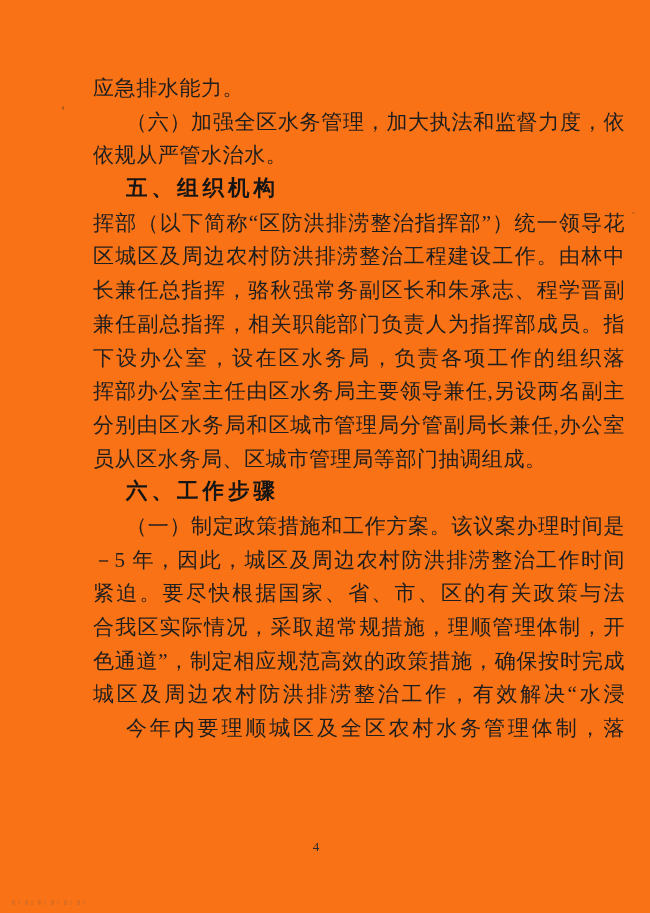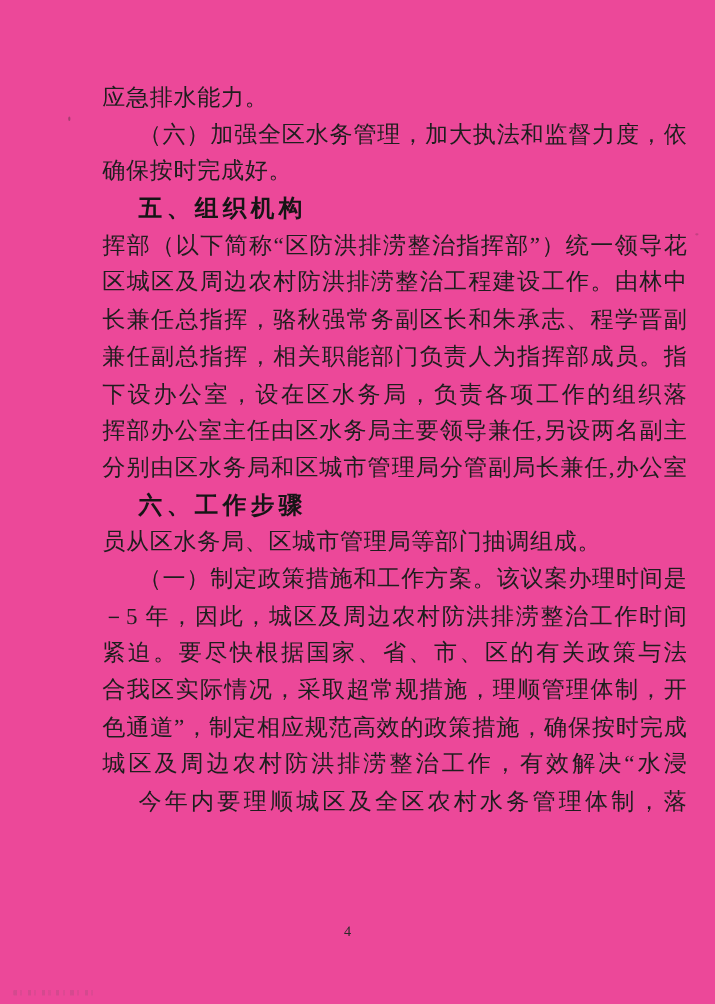--- a/index.html
+++ b/index.html
@@ -4,21 +4,21 @@
 <style>
   html, body {
     margin: 0;
     padding: 0;
     background: #ffffff;
   }
   .page {
     position: relative;
     width: 650px;
     height: 913px;
-    background: #ec4899;
+    background: #f97316;
     overflow: hidden;
     font-family: "Liberation Serif", "DejaVu Serif", serif;
   }
   .textblock {
     position: absolute;
     left: 93px;
     top: 72px;
     width: 532px;
   }
   .ln {
@@ -34,21 +34,21 @@
     text-align-last: justify;
     -moz-text-align-last: justify;
   }
   .ln.end {
     text-align: left;
   }
   .ln.indent {
     text-indent: 33px;
   }
   .ln.heading {
-    font-family: Liberation Sans, sans-serif;
+    font-family: Liberation Mono, monospace;
     font-weight: bold;
     font-size: 21.5px;
     letter-spacing: 4px;
     color: #151515;
     text-indent: 33px;
     text-align: left;
   }
   .page-number {
     position: absolute;
     top: 839px;
@@ -85,31 +85,31 @@
   .speck-2 { left: 632px; top: 212px; width: 3px; height: 2px; opacity: 0.6; }
 </style>
 </head>
 <body>
 
 <div class="page">
 
   <div class="textblock">
     <div class="ln end">应急排水能力。</div>
     <div class="ln full indent">（六）加强全区水务管理，加大执法和监督力度，依法</div>
-    <div class="ln end">确保按时完成好。</div>
+    <div class="ln end">依规从严管水治水。</div>
     <div class="ln heading">五、组织机构</div>
     <div class="ln full">挥部（以下简称“区防洪排涝整治指挥部”）统一领导花都</div>
     <div class="ln full">区城区及周边农村防洪排涝整治工程建设工作。由林中坚区</div>
     <div class="ln full">长兼任总指挥，骆秋强常务副区长和朱承志、程学晋副区长</div>
     <div class="ln full">兼任副总指挥，相关职能部门负责人为指挥部成员。指挥部</div>
     <div class="ln full">下设办公室，设在区水务局，负责各项工作的组织落实。指</div>
     <div class="ln full">挥部办公室主任由区水务局主要领导兼任,另设两名副主任,</div>
     <div class="ln full">分别由区水务局和区城市管理局分管副局长兼任,办公室人</div>
+    <div class="ln end">员从区水务局、区城市管理局等部门抽调组成。</div>
     <div class="ln heading">六、工作步骤</div>
-    <div class="ln end">员从区水务局、区城市管理局等部门抽调组成。</div>
     <div class="ln full indent">（一）制定政策措施和工作方案。该议案办理时间是 3</div>
     <div class="ln full">－5 年，因此，城区及周边农村防洪排涝整治工作时间十分</div>
     <div class="ln full">紧迫。要尽快根据国家、省、市、区的有关政策与法规，结</div>
     <div class="ln full">合我区实际情况，采取超常规措施，理顺管理体制，开辟“绿</div>
     <div class="ln full">色通道”，制定相应规范高效的政策措施，确保按时完成好</div>
     <div class="ln full">城区及周边农村防洪排涝整治工作，有效解决“水浸街”和</div>
     <div class="ln full indent">今年内要理顺城区及全区农村水务管理体制，落实“大</div>
   </div>
 
   <div class="page-number">4</div>

